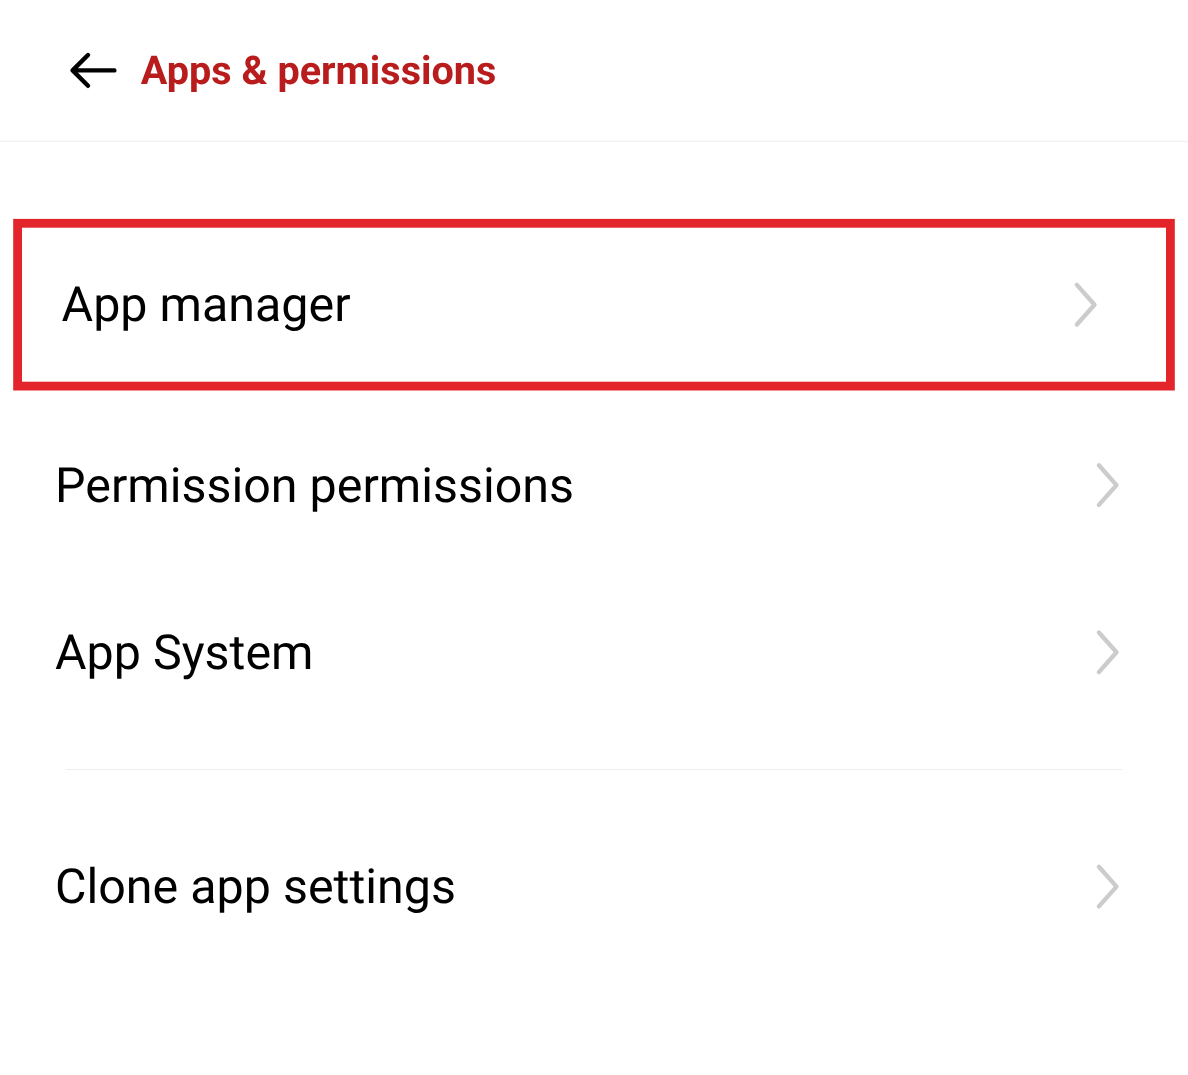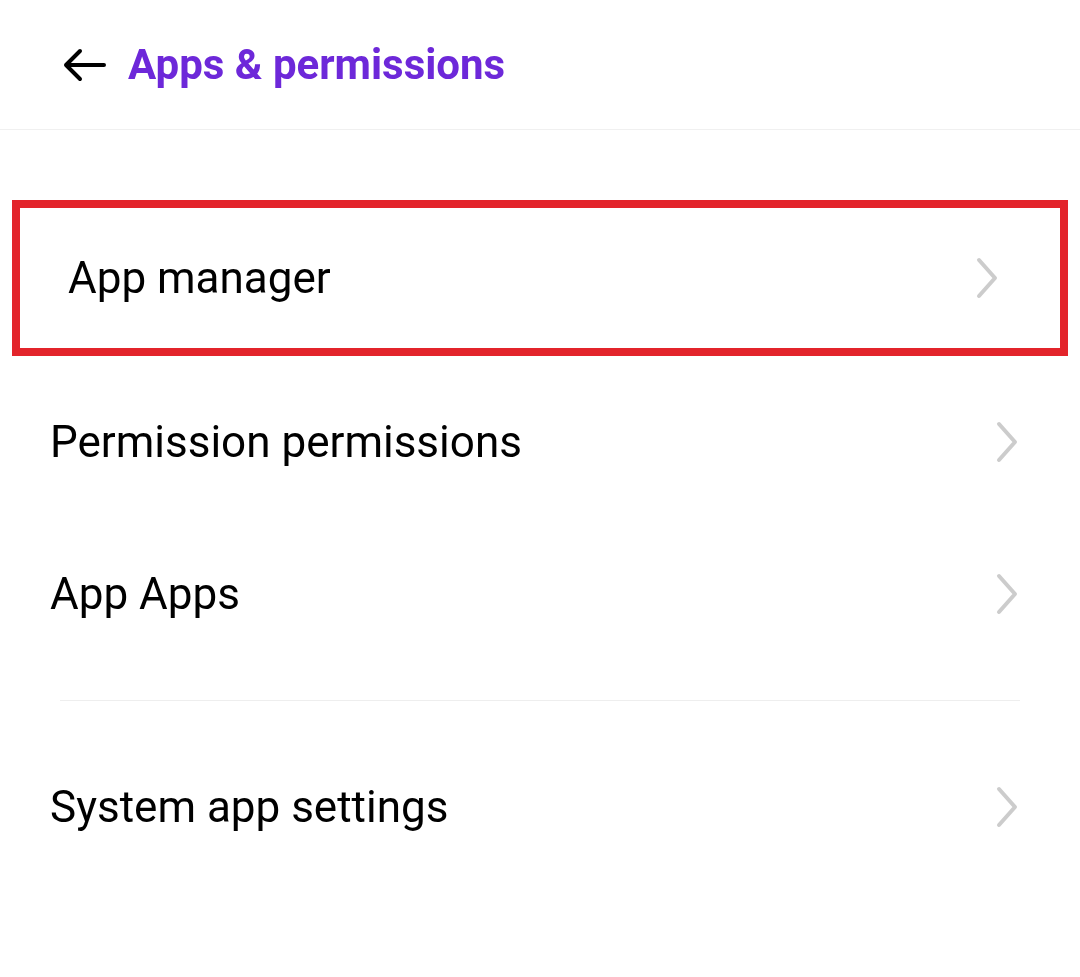--- a/index.html
+++ b/index.html
@@ -22,41 +22,40 @@
     }
     .back-icon {
       width: 48px;
       height: 48px;
       display: flex;
       align-items: center;
       justify-content: center;
       margin-right: 20px;
     }
     .header-title {
-      font-size: 42px;
+      font-size: 36px;
       font-weight: 700;
-      color: #6d28d9;
+      color: #b91c1c;
     }
     .content {
       padding-top: 70px;
     }
     .highlight-wrap {
       border: 8px solid #e3242b;
       margin: 0 12px 10px 12px;
     }
     .list-item {
       display: flex;
       align-items: center;
       justify-content: space-between;
       padding: 50px 60px 50px 50px;
       cursor: pointer;
     }
     .highlight-wrap .list-item {
       padding: 44px 60px 44px 36px;
-      margin-left: 12px;
     }
     .item-label {
       font-size: 44px;
       font-weight: 400;
       color: #000;
     }
     .chevron {
       width: 26px;
       height: 26px;
       display: flex;
@@ -101,32 +100,32 @@
   <div class="list-item">
     <span class="item-label">Permission permissions</span>
     <span class="chevron">
       <svg viewBox="0 0 24 44">
           <path d="M 4 4 L 20 22 L 4 40" stroke="#cccccc" stroke-width="4" fill="none" stroke-linecap="round" stroke-linejoin="round"></path>
         </svg>
     </span>
   </div>
 
   <div class="list-item">
-    <span class="item-label">App Apps</span>
+    <span class="item-label">App System</span>
     <span class="chevron">
       <svg viewBox="0 0 24 44">
           <path d="M 4 4 L 20 22 L 4 40" stroke="#cccccc" stroke-width="4" fill="none" stroke-linecap="round" stroke-linejoin="round"></path>
         </svg>
     </span>
   </div>
 
   <div class="section-divider"></div>
 
   <div class="list-item">
-    <span class="item-label">System app settings</span>
+    <span class="item-label">Clone app settings</span>
     <span class="chevron">
       <svg viewBox="0 0 24 44">
           <path d="M 4 4 L 20 22 L 4 40" stroke="#cccccc" stroke-width="4" fill="none" stroke-linecap="round" stroke-linejoin="round"></path>
         </svg>
     </span>
   </div>
 
 </div>
 
 </body></html>

